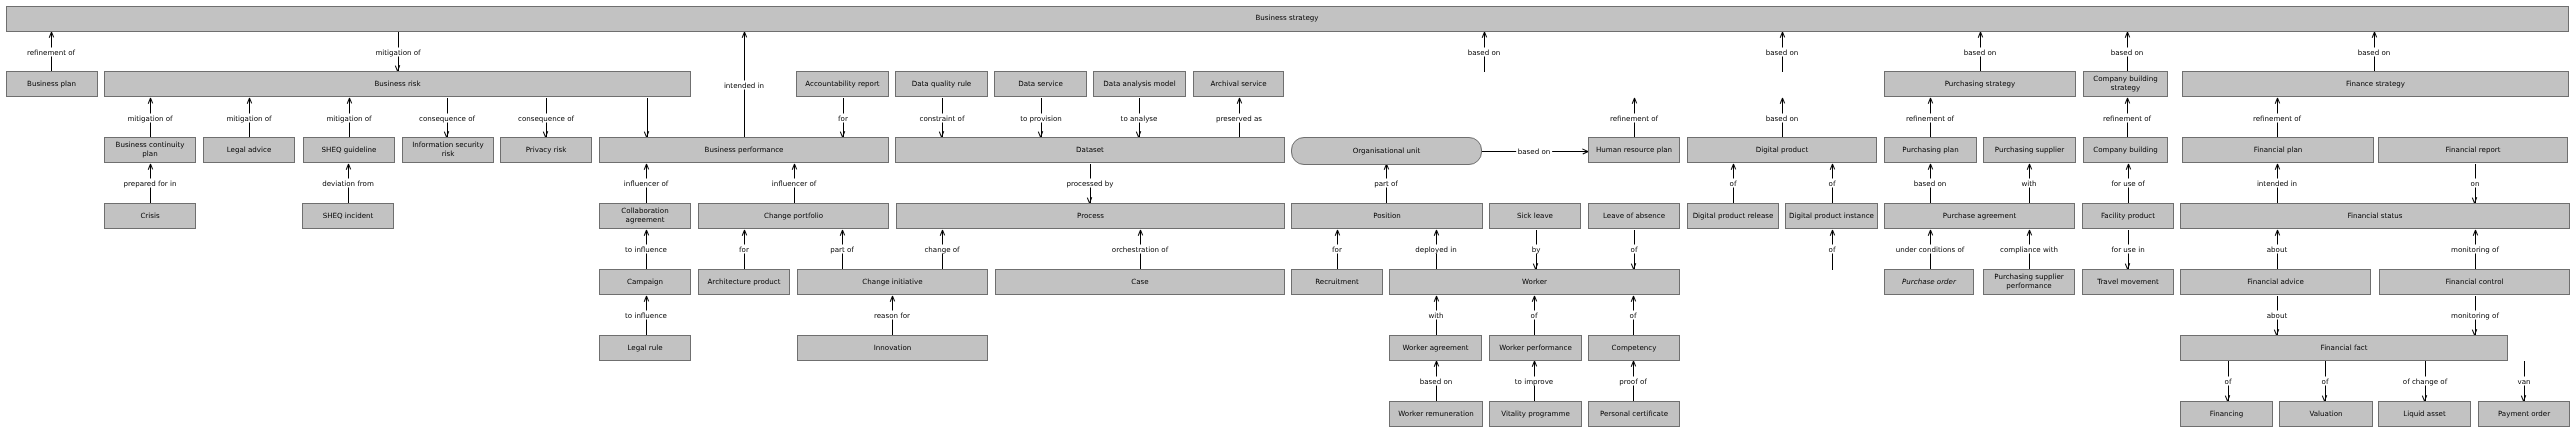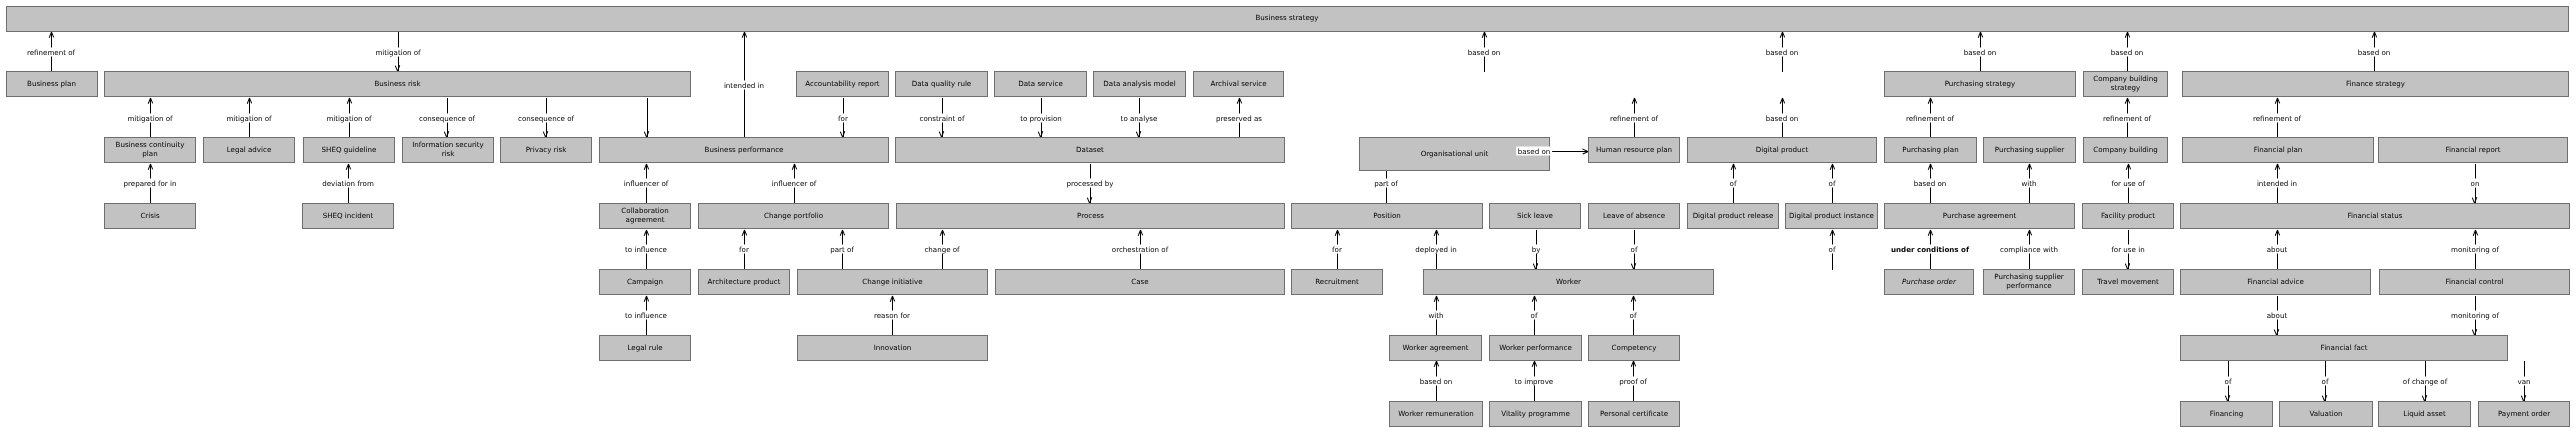--- a/index.html
+++ b/index.html
@@ -39,21 +39,21 @@
     <div class="node" style="left: 1884px; top: 71px; width: 192px; height: 26px;">Purchasing strategy</div>
     <div class="node" style="left: 2083px; top: 71px; width: 85px; height: 26px;">Company building strategy</div>
     <div class="node" style="left: 2182px; top: 71px; width: 387px; height: 26px;">Finance strategy</div>
     <div class="node" style="left: 104px; top: 137px; width: 92px; height: 26px;">Business continuity plan</div>
     <div class="node" style="left: 203px; top: 137px; width: 92px; height: 26px;">Legal advice</div>
     <div class="node" style="left: 303px; top: 137px; width: 92px; height: 26px;">SHEQ guideline</div>
     <div class="node" style="left: 402px; top: 137px; width: 92px; height: 26px;">Information security risk</div>
     <div class="node" style="left: 500px; top: 137px; width: 92px; height: 26px;">Privacy risk</div>
     <div class="node" style="left: 599px; top: 137px; width: 290px; height: 26px;">Business performance</div>
     <div class="node" style="left: 895px; top: 137px; width: 390px; height: 26px;">Dataset</div>
-    <div class="node" style="left: 1359px; top: 137px; width: 191px; height: 34px;">Organisational unit</div>
+    <div class="node" style="left: 1291px; top: 137px; width: 191px; height: 28px; border-radius: 13px;">Organisational unit</div>
     <div class="node" style="left: 1588px; top: 137px; width: 92px; height: 26px;">Human resource plan</div>
     <div class="node" style="left: 1687px; top: 137px; width: 190px; height: 26px;">Digital product</div>
     <div class="node" style="left: 1884px; top: 137px; width: 93px; height: 26px;">Purchasing plan</div>
     <div class="node" style="left: 1983px; top: 137px; width: 93px; height: 26px;">Purchasing supplier</div>
     <div class="node" style="left: 2083px; top: 137px; width: 85px; height: 26px;">Company building</div>
     <div class="node" style="left: 2182px; top: 137px; width: 192px; height: 26px;">Financial plan</div>
     <div class="node" style="left: 2378px; top: 137px; width: 190px; height: 26px;">Financial report</div>
     <div class="node" style="left: 104px; top: 203px; width: 92px; height: 26px;">Crisis</div>
     <div class="node" style="left: 302px; top: 203px; width: 92px; height: 26px;">SHEQ incident</div>
     <div class="node" style="left: 599px; top: 203px; width: 92px; height: 26px;">Collaboration agreement</div>
@@ -65,21 +65,21 @@
     <div class="node" style="left: 1687px; top: 203px; width: 92px; height: 26px;">Digital product release</div>
     <div class="node" style="left: 1785px; top: 203px; width: 93px; height: 26px;">Digital product instance</div>
     <div class="node" style="left: 1884px; top: 203px; width: 191px; height: 26px;">Purchase agreement</div>
     <div class="node" style="left: 2082px; top: 203px; width: 92px; height: 26px;">Facility product</div>
     <div class="node" style="left: 2180px; top: 203px; width: 390px; height: 26px;">Financial status</div>
     <div class="node" style="left: 599px; top: 269px; width: 92px; height: 26px;">Campaign</div>
     <div class="node" style="left: 698px; top: 269px; width: 92px; height: 26px;">Architecture product</div>
     <div class="node" style="left: 797px; top: 269px; width: 191px; height: 26px;">Change initiative</div>
     <div class="node" style="left: 995px; top: 269px; width: 290px; height: 26px;">Case</div>
     <div class="node" style="left: 1291px; top: 269px; width: 92px; height: 26px;">Recruitment</div>
-    <div class="node" style="left: 1389px; top: 269px; width: 291px; height: 26px; margin-left: 34px;">Worker</div>
+    <div class="node" style="left: 1389px; top: 269px; width: 291px; height: 26px;">Worker</div>
     <div class="node" style="left: 1884px; top: 269px; width: 90px; height: 26px; font-style: italic;">Purchase order</div>
     <div class="node" style="left: 1983px; top: 269px; width: 92px; height: 26px;">Purchasing supplier performance</div>
     <div class="node" style="left: 2082px; top: 269px; width: 92px; height: 26px;">Travel movement</div>
     <div class="node" style="left: 2180px; top: 269px; width: 191px; height: 26px;">Financial advice</div>
     <div class="node" style="left: 2379px; top: 269px; width: 191px; height: 26px;">Financial control</div>
     <div class="node" style="left: 599px; top: 335px; width: 92px; height: 26px;">Legal rule</div>
     <div class="node" style="left: 797px; top: 335px; width: 191px; height: 26px;">Innovation</div>
     <div class="node" style="left: 1389px; top: 335px; width: 93px; height: 26px;">Worker agreement</div>
     <div class="node" style="left: 1489px; top: 335px; width: 93px; height: 26px;">Worker performance</div>
     <div class="node" style="left: 1588px; top: 335px; width: 92px; height: 26px;">Competency</div>
@@ -278,21 +278,21 @@
     <div class="edge-stroke" style="left: 1634px; top: 269px; transform: rotate(202deg);"></div>
     <div class="edge-line" style="left: 1634px; top: 230px; width: 0.5px; height: 40px;"></div>
     <div class="edge-label" style="left: 1634px; top: 249px;">of</div>
     <div class="edge-stroke" style="left: 1832px; top: 230px; transform: rotate(22deg);"></div>
     <div class="edge-stroke" style="left: 1832px; top: 230px; transform: rotate(-22deg);"></div>
     <div class="edge-line" style="left: 1832px; top: 230px; width: 0.5px; height: 40px;"></div>
     <div class="edge-label" style="left: 1832px; top: 249px;">of</div>
     <div class="edge-stroke" style="left: 1930px; top: 230px; transform: rotate(22deg);"></div>
     <div class="edge-stroke" style="left: 1930px; top: 230px; transform: rotate(-22deg);"></div>
     <div class="edge-line" style="left: 1930px; top: 230px; width: 0.5px; height: 40px;"></div>
-    <div class="edge-label" style="left: 1930px; top: 249px; font-weight: bold;">under conditions of</div>
+    <div class="edge-label" style="left: 1930px; top: 249px;">under conditions of</div>
     <div class="edge-stroke" style="left: 2029px; top: 230px; transform: rotate(22deg);"></div>
     <div class="edge-stroke" style="left: 2029px; top: 230px; transform: rotate(-22deg);"></div>
     <div class="edge-line" style="left: 2029px; top: 230px; width: 0.5px; height: 40px;"></div>
     <div class="edge-label" style="left: 2029px; top: 249px;">compliance with</div>
     <div class="edge-stroke" style="left: 2128px; top: 269px; transform: rotate(158deg);"></div>
     <div class="edge-stroke" style="left: 2128px; top: 269px; transform: rotate(202deg);"></div>
     <div class="edge-line" style="left: 2128px; top: 230px; width: 0.5px; height: 40px;"></div>
     <div class="edge-label" style="left: 2128px; top: 249px;">for use in</div>
     <div class="edge-stroke" style="left: 2277px; top: 230px; transform: rotate(22deg);"></div>
     <div class="edge-stroke" style="left: 2277px; top: 230px; transform: rotate(-22deg);"></div>

